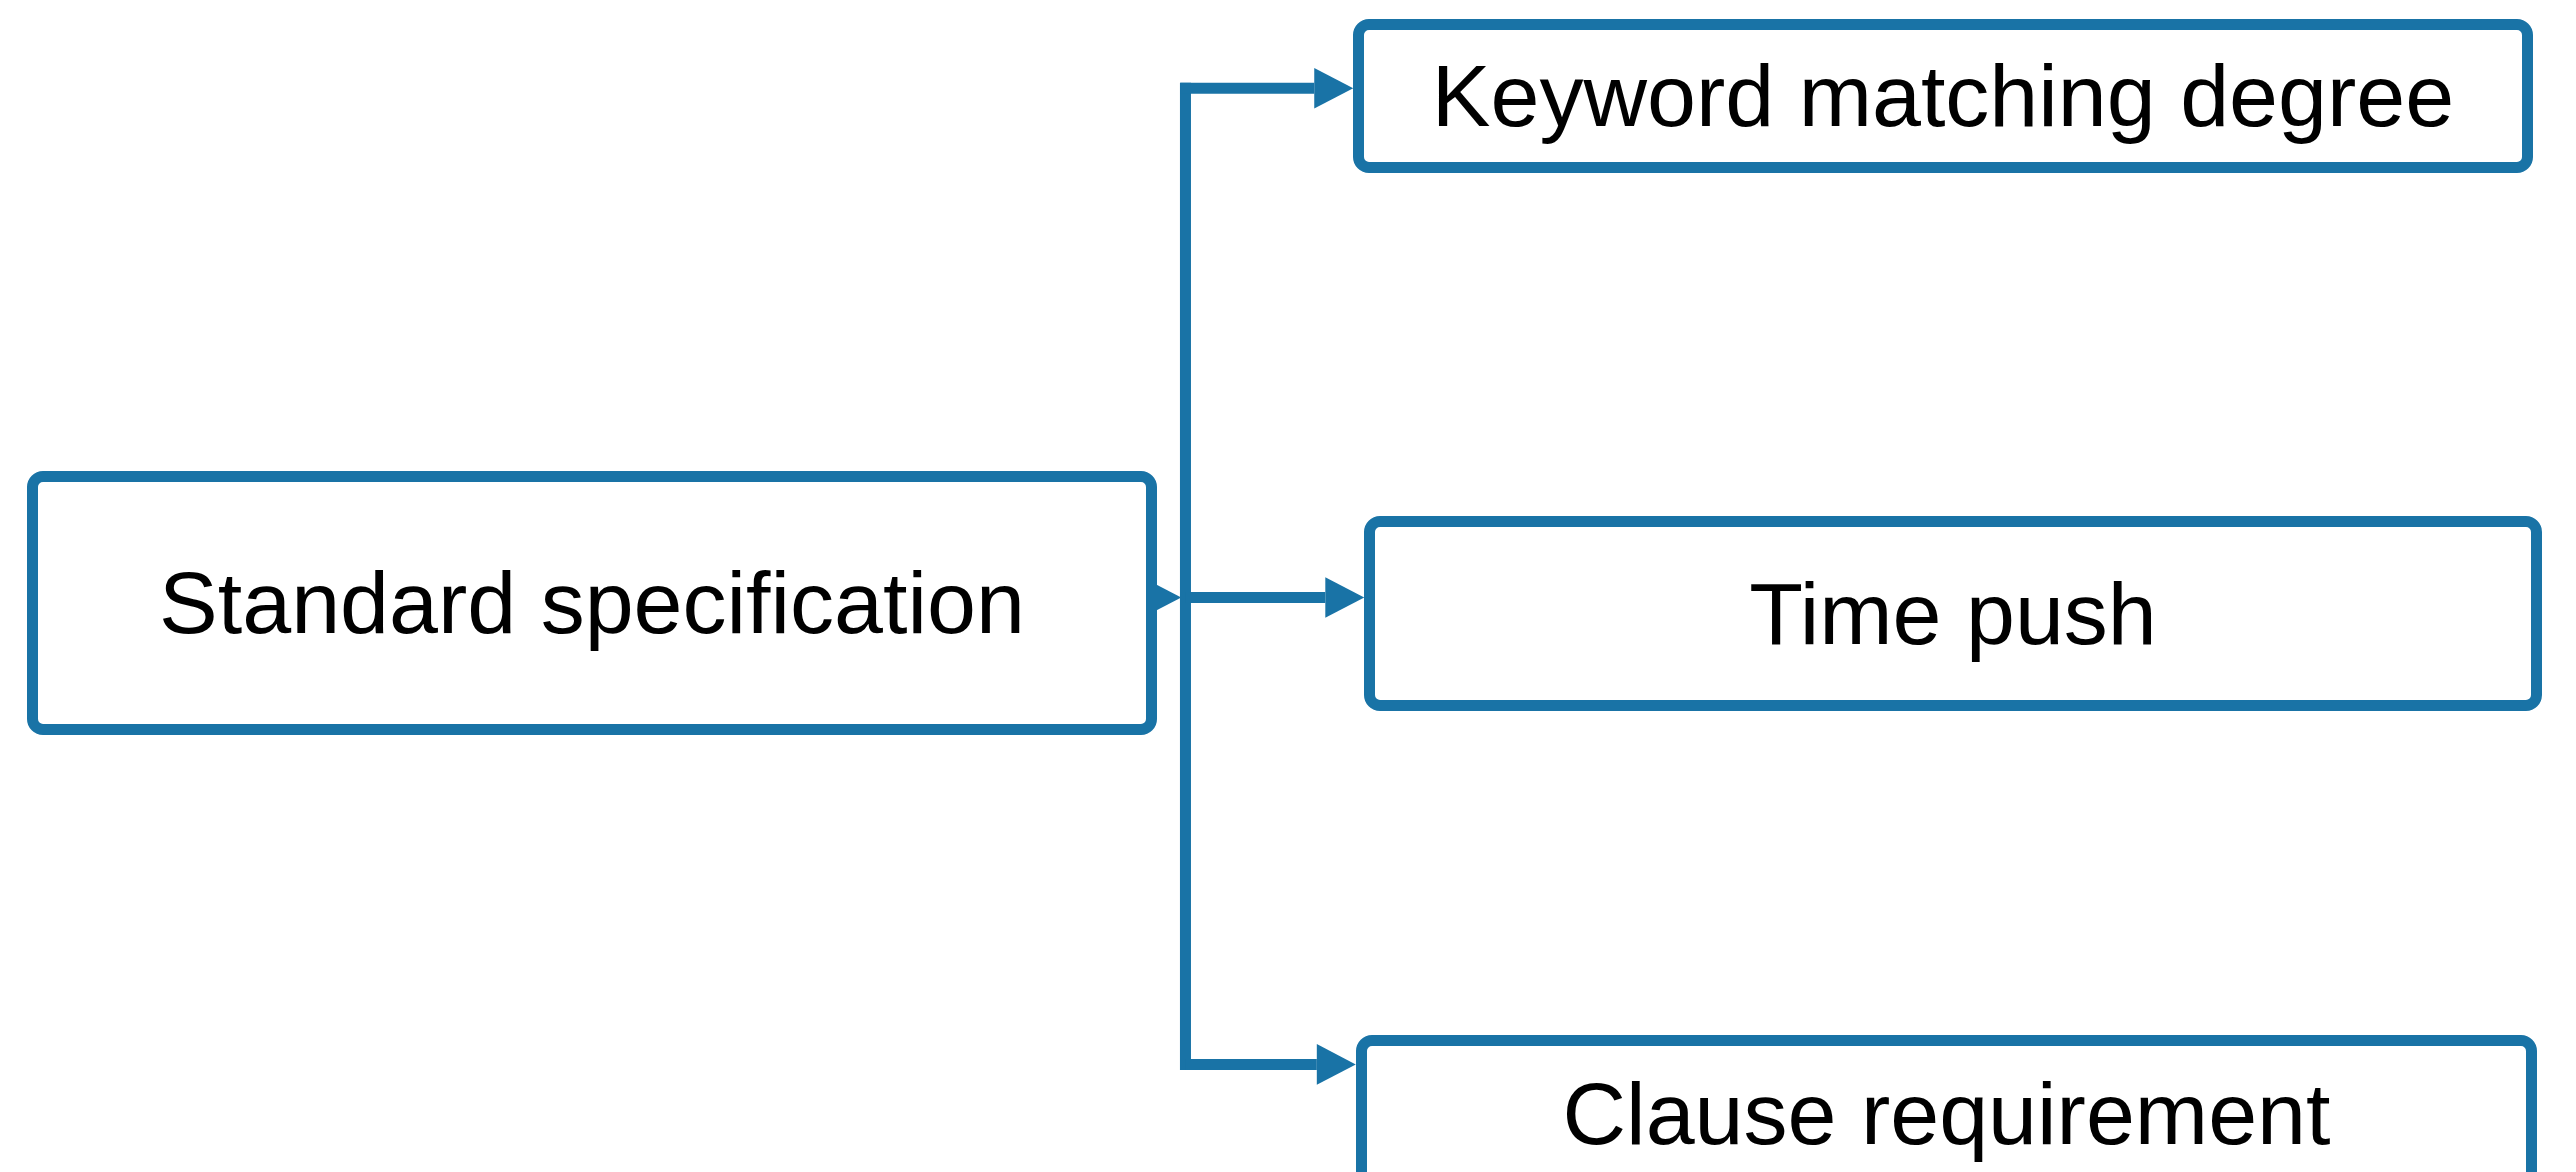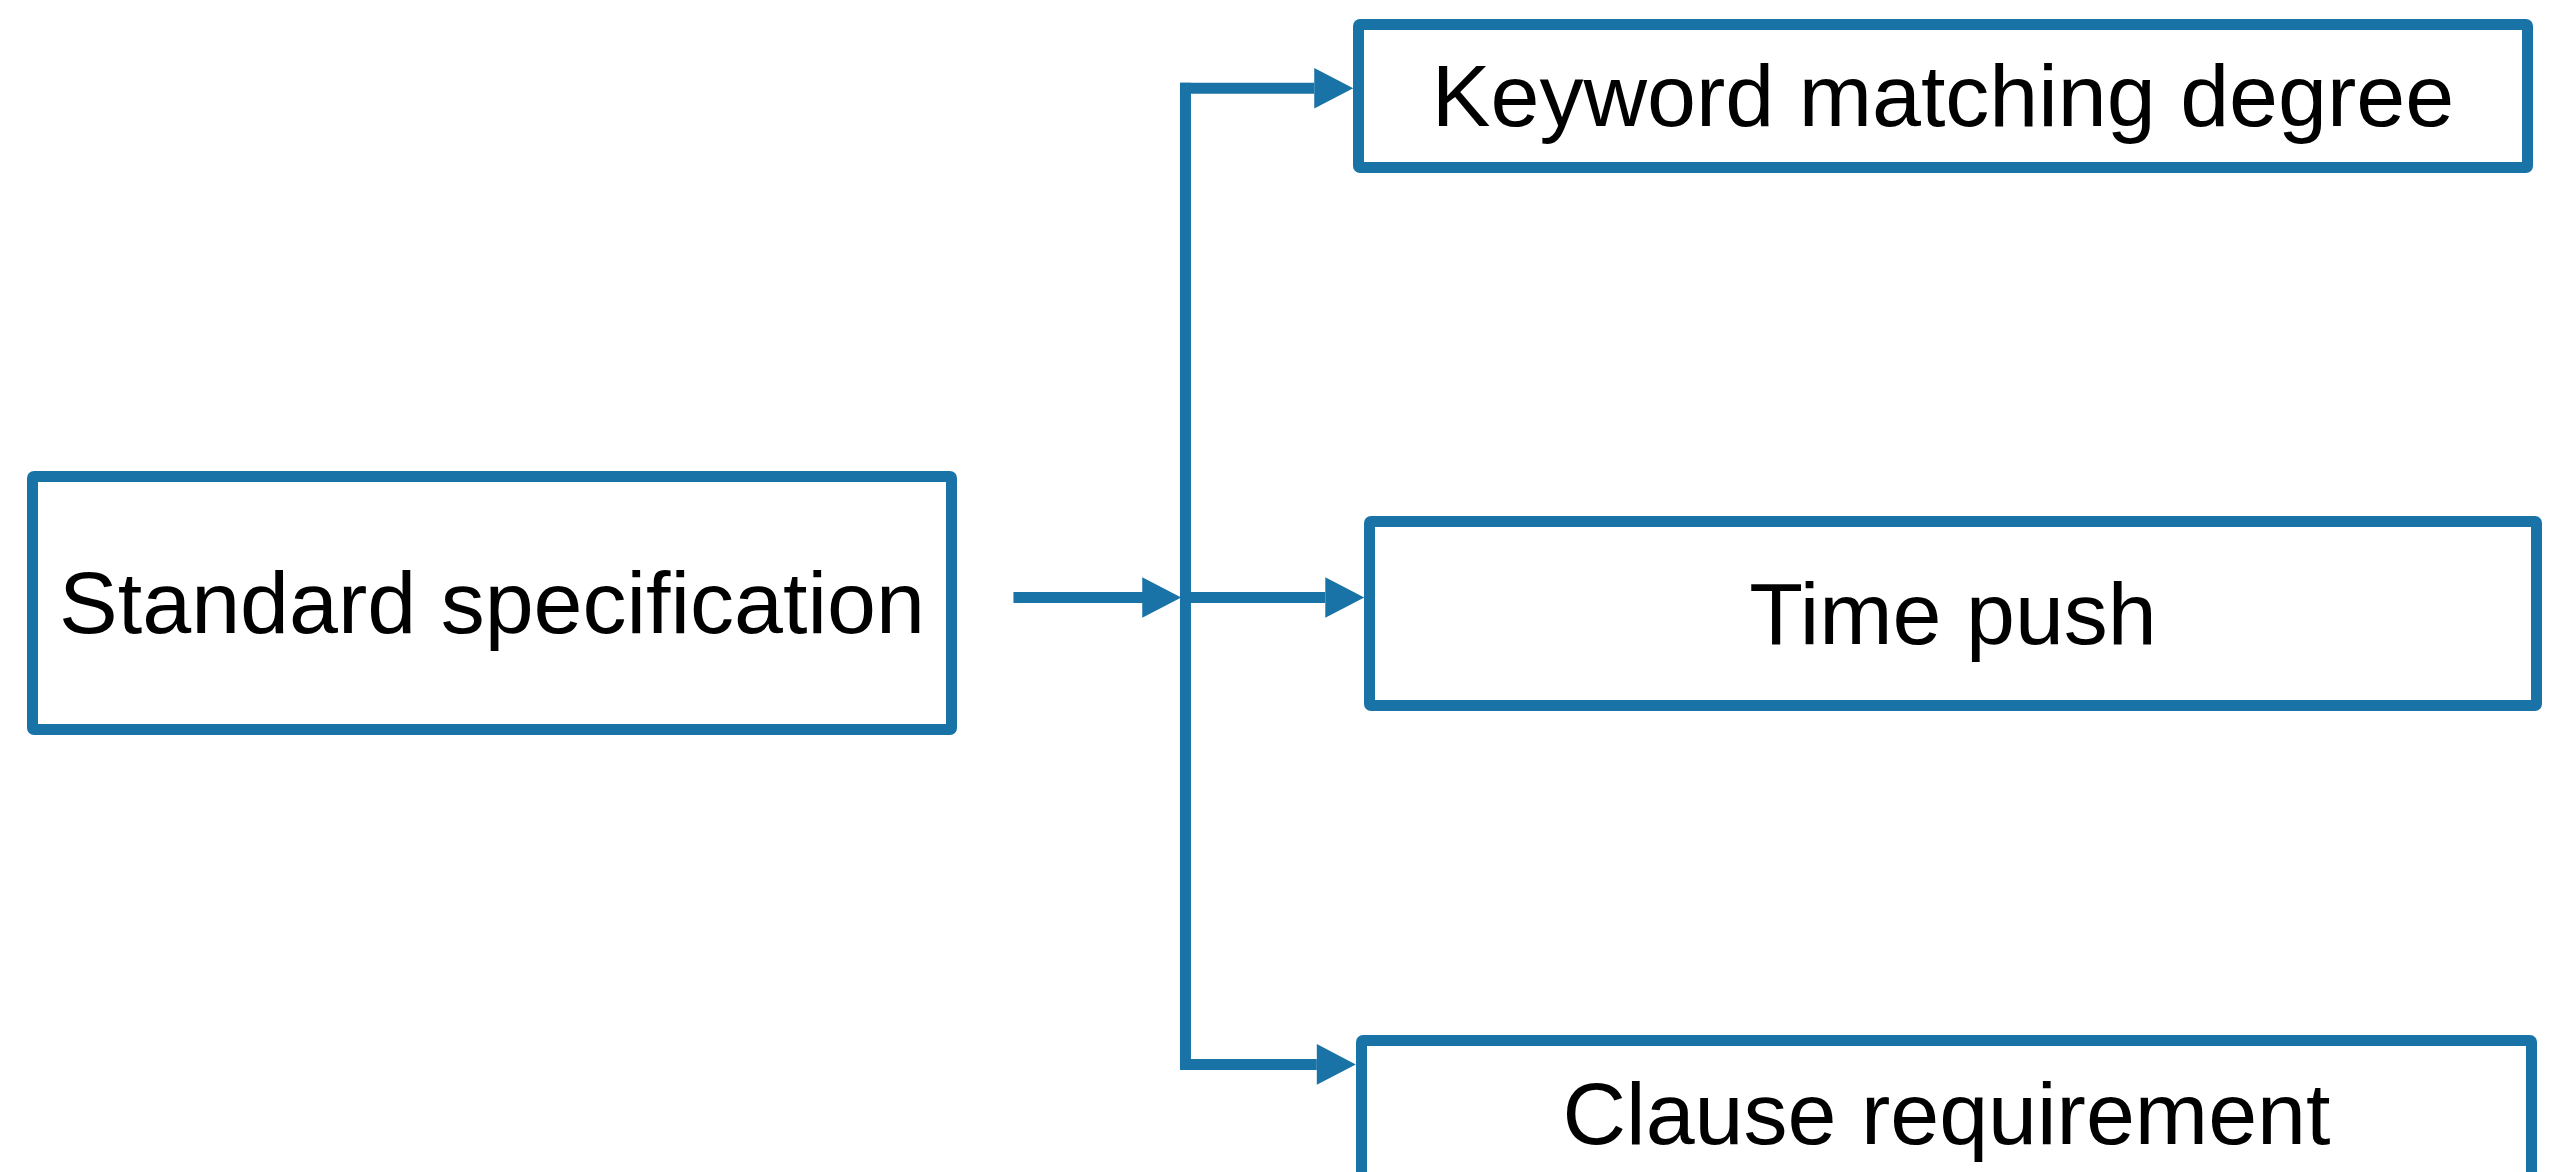--- a/index.html
+++ b/index.html
@@ -31,32 +31,32 @@
     stroke-width: 13;
   }
   .connectors polygon {
     fill: var(--accent);
     stroke: none;
   }
   .node {
     position: absolute;
     background: var(--box_fill);
     border: 11px solid var(--accent);
-    border-radius: 7px;
+    border-radius: 16px;
     display: flex;
     align-items: center;
     justify-content: center;
     text-align: center;
     color: var(--text);
     font-size: 88px;
     line-height: 1.25;
     white-space: nowrap;
   }
   .node .label-line { display: block; }
-  .node-root   { left: 27px;   top: 471px;  width: 930px; height: 264px; }
+  .node-root   { left: 27px;   top: 471px;  width: 1130px; height: 264px; }
   .node-child1 { left: 1353px; top: 18.6px;   width: 1180px; height: 154px; }
   .node-child2 { left: 1364px; top: 516px;  width: 1178px; height: 195px; }
   .node-child3 { left: 1356px; top: 1035px; width: 1181px; height: 158px; }
 </style>
 </head>
 <body>
 
 <div class="canvas">
 
   <svg class="connectors" viewBox="0 0 3040 1384" xmlns="http://www.w3.org/2000/svg">

